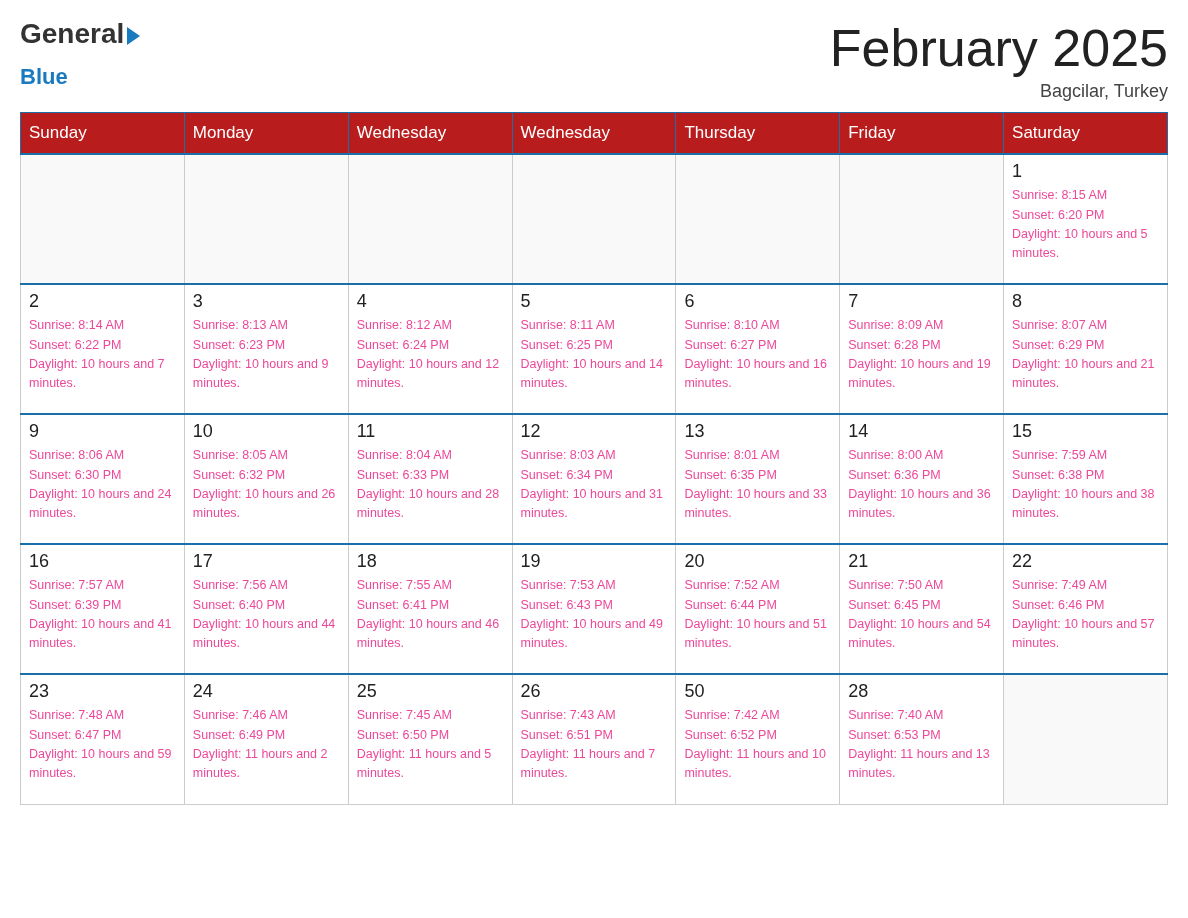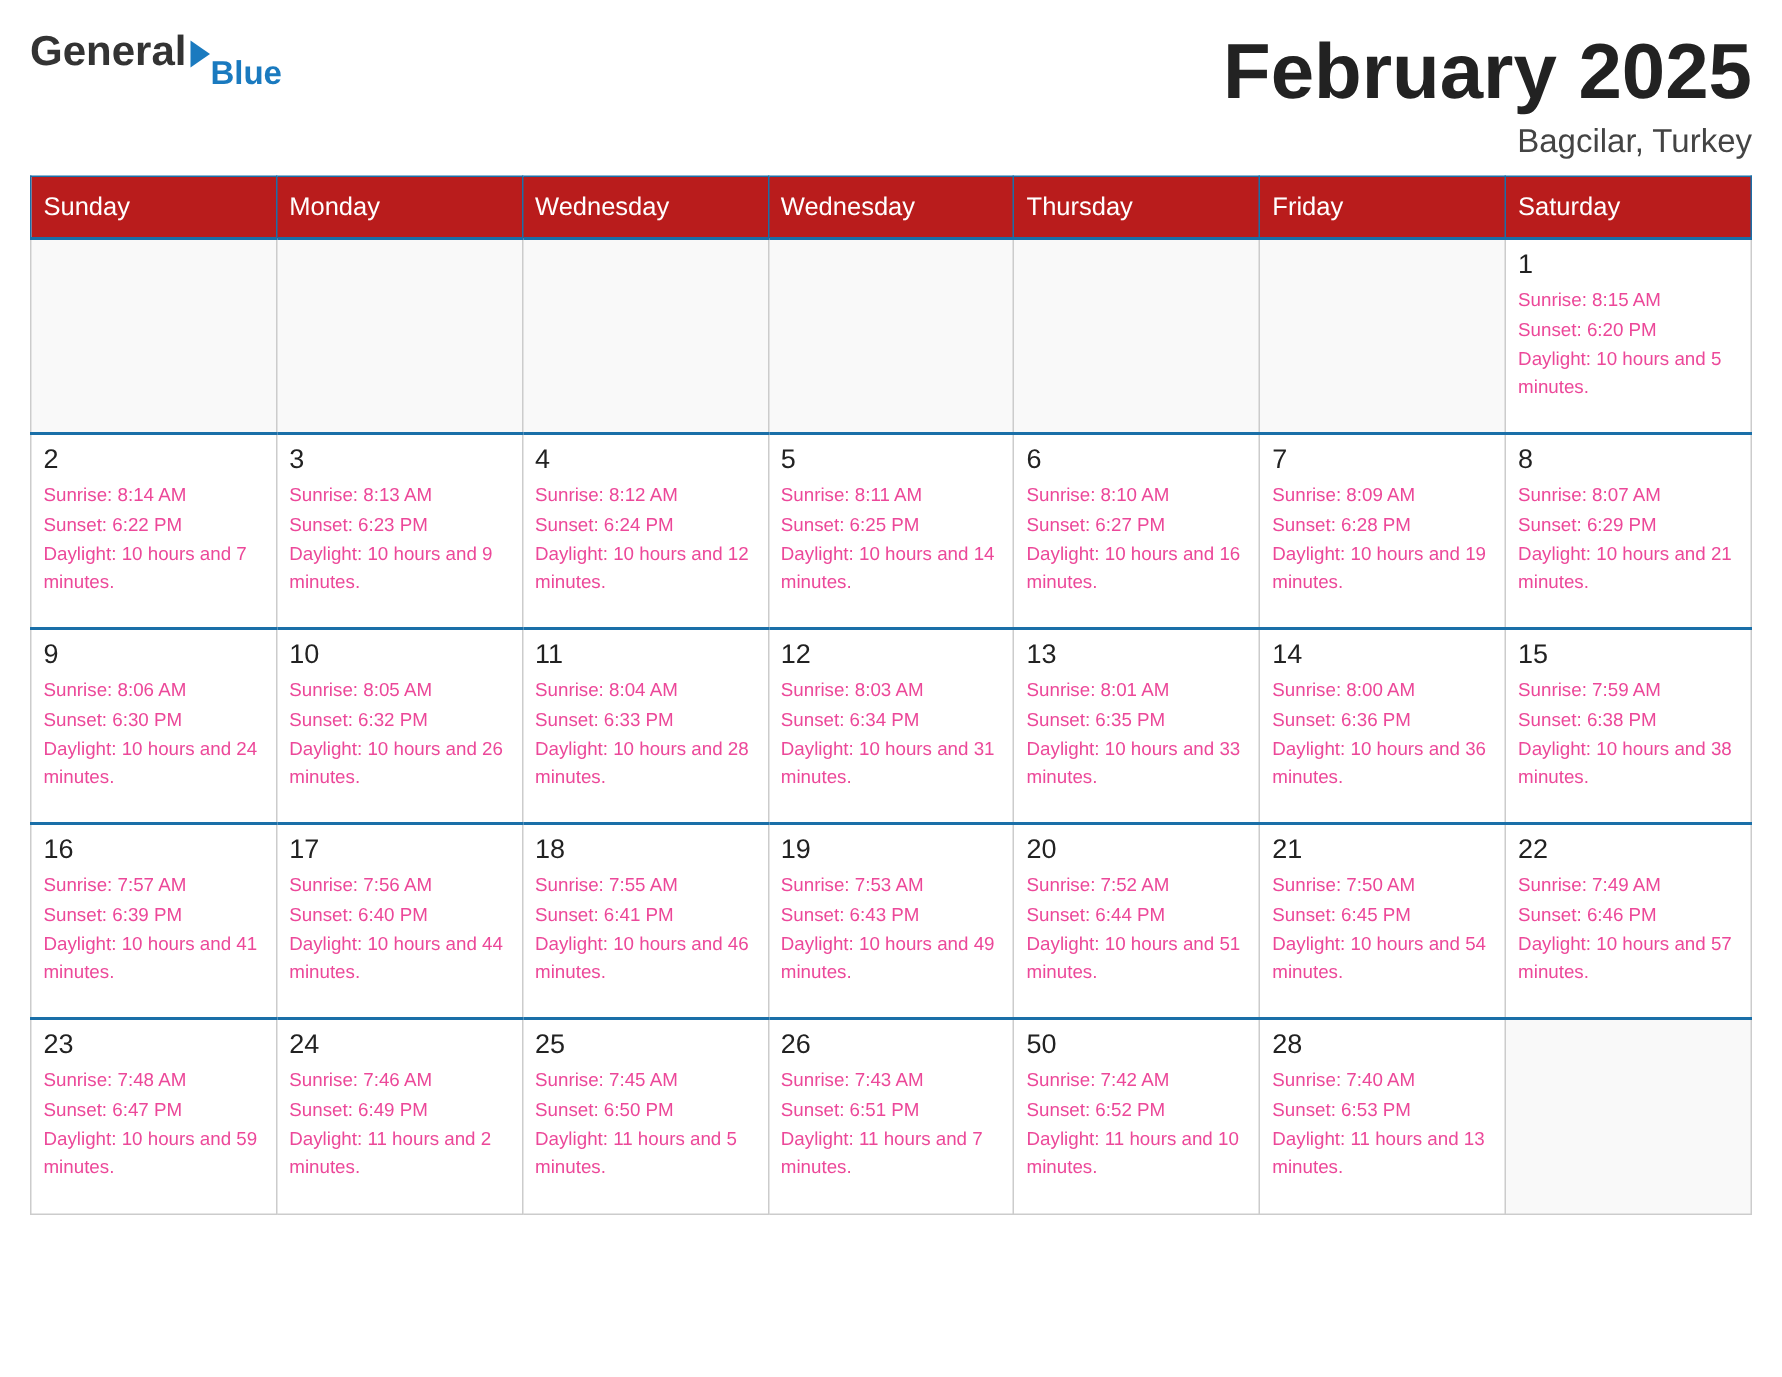--- a/index.html
+++ b/index.html
@@ -11,20 +11,21 @@
       min-height: 918px;
     }
     .header {
       display: flex;
       justify-content: space-between;
       align-items: flex-start;
       margin-bottom: 10px;
     }
     .logo {
       display: flex;
+      flex-direction: column;
       align-items: flex-start;
     }
     .logo-general {
       font-size: 28px;
       font-weight: bold;
       color: #333;
       line-height: 1;
     }
     .logo-general span {
       color: #1a7abf;
@@ -35,26 +36,26 @@
       color: #1a7abf;
       margin-top: 16px;
       display: flex;
       align-items: center;
     }
     .title-block {
       text-align: right;
     }
     .month-title {
       font-size: 52px;
-      font-weight: bold;
+      font-weight: normal;
       color: #222;
       line-height: 1.1;
     }
     .location {
-      font-size: 22px;
+      font-size: 18px;
       color: #444;
       margin-top: 4px;
     }
     .calendar {
       width: 100%;
       border-collapse: collapse;
       margin-top: 8px;
     }
     .calendar th {
       background-color: #b91c1c;

